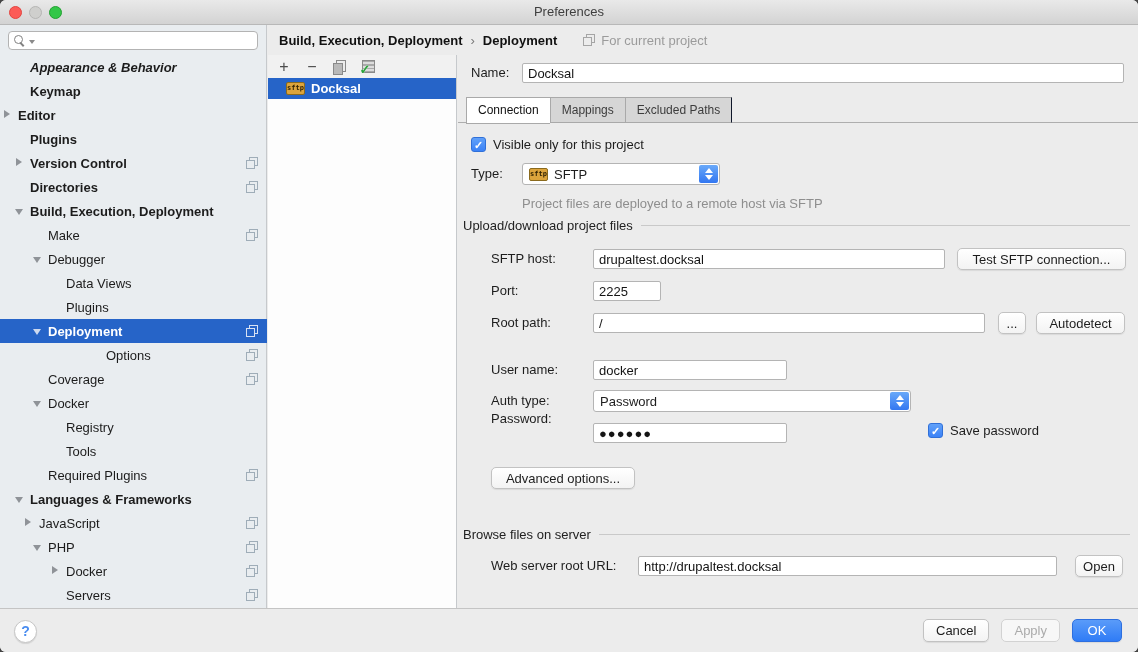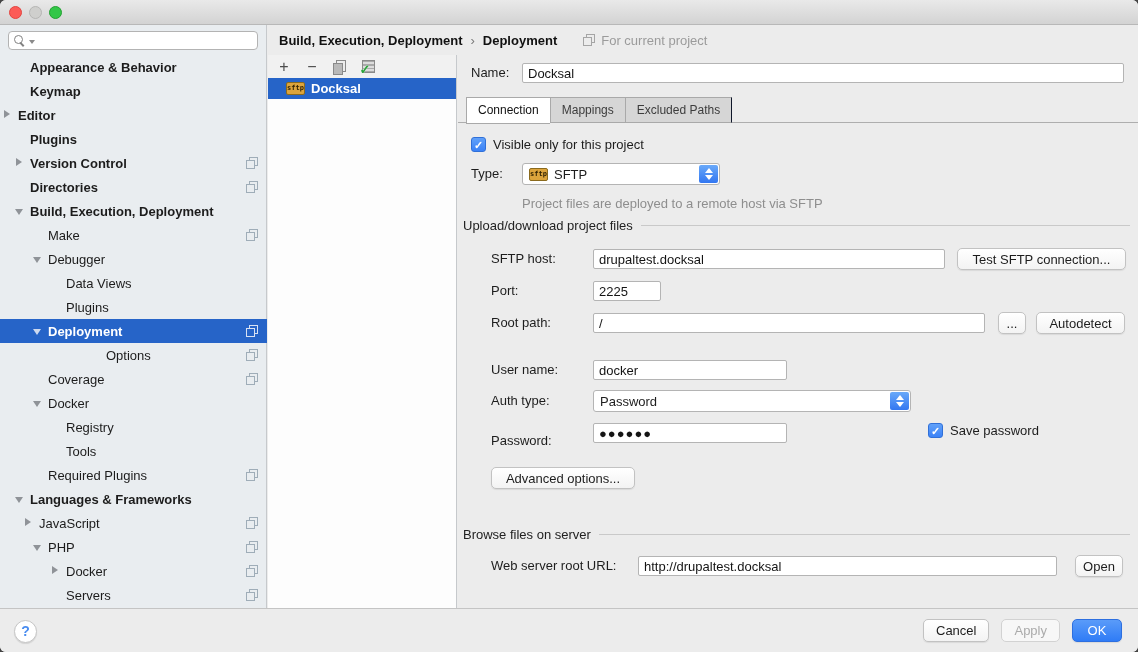--- a/index.html
+++ b/index.html
@@ -136,29 +136,30 @@
 </style>
 </head>
 <body>
 
 <div class="window">
 
   <div class="titlebar">
     <span class="tl red"></span>
     <span class="tl gray"></span>
     <span class="tl green"></span>
+    <div class="title">Preferences</div>
   </div>
 
   <div class="sidebar">
     <div class="searchbox">
       <span class="search-icon"></span>
       <span class="search-caret"></span>
     </div>
     <div class="tree">
-        <div class="trow" style="padding-left: 12px;">
+        <div class="trow" style="padding-left: 12px; font-style: italic;">
           <span class="chev none"></span>
           <span class="tlabel b">Appearance &amp; Behavior</span>
         </div>
         <div class="trow" style="padding-left: 12px;">
           <span class="chev none"></span>
           <span class="tlabel b">Keymap</span>
         </div>
         <div class="trow" style="padding-left: 0;">
           <span class="chev right"></span>
           <span class="tlabel b">Editor</span>
@@ -330,21 +331,21 @@
 
     <span class="flabel" style="left:33px; top:304px;">User name:</span>
     <input class="finput" style="left: 135px; top: 305px; width: 194px;" value="docker">
 
     <span class="flabel" style="left:33px; top:335px;">Auth type:</span>
     <div class="dropdown" style="left:135px; top:335px; width:318px;">
       <span>Password</span>
       <span class="stepper"></span>
     </div>
 
-    <span class="flabel" style="left:33px; top:375px;">Password:</span>
+    <span class="flabel" style="left:33px; top:353px;">Password:</span>
     <input class="finput" style="left: 135px; top: 368px; width: 194px; font-weight: bold; letter-spacing: 1px;" value="●●●●●●">
     <div class="checkrow" style="left:470px; top:368px;">
       <span class="checkbox">✓</span>
       <span>Save password</span>
     </div>
 
     <button class="btn" style="left:33px; top:412px; width:144px;">Advanced options...</button>
 
     <div class="section" style="top:472px;">
       <span class="stitle">Browse files on server</span>

